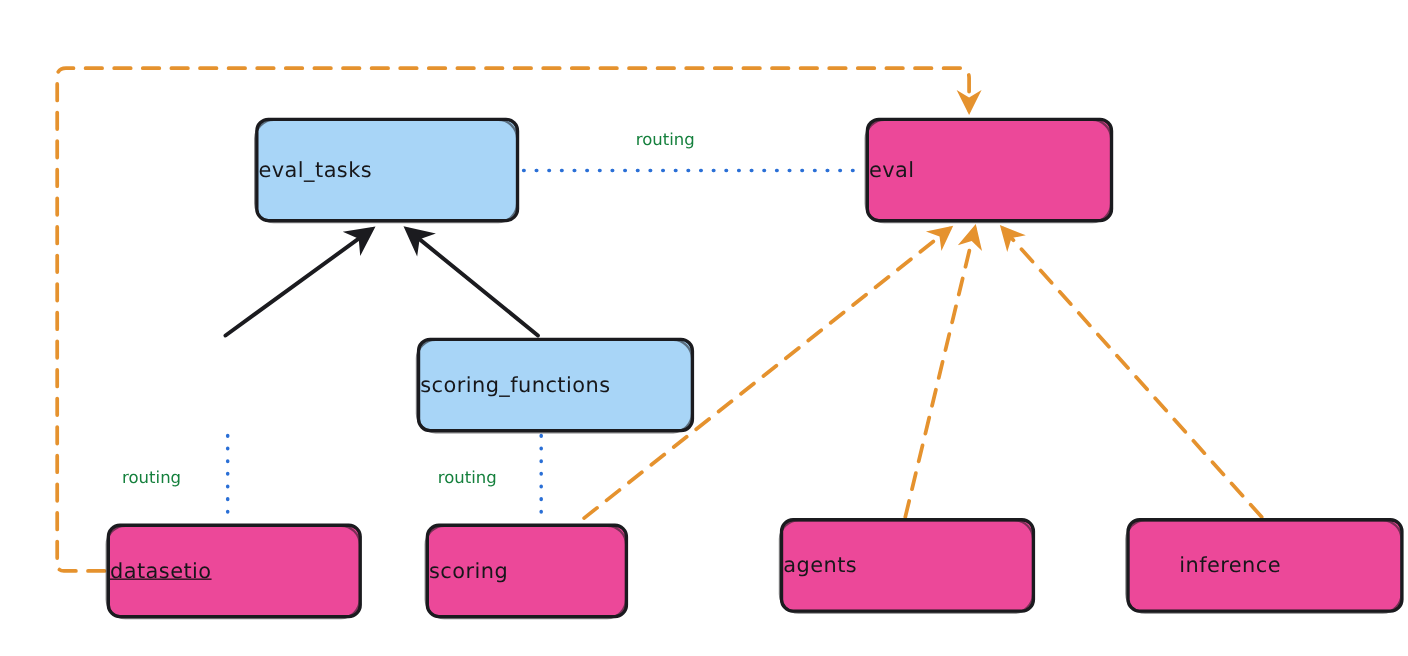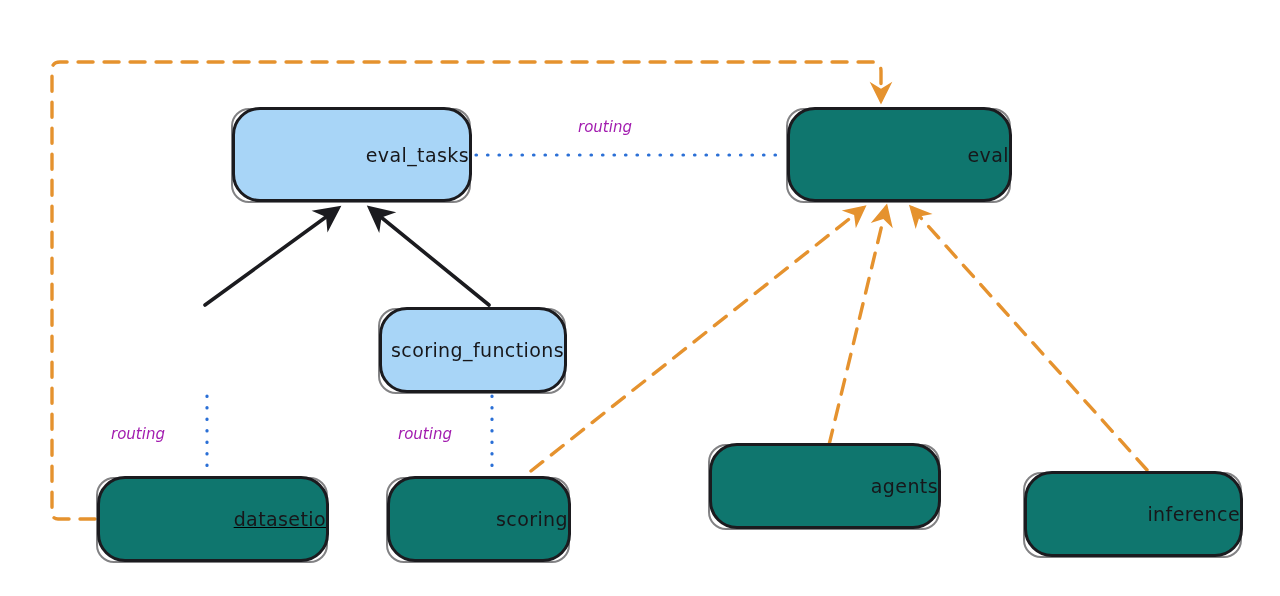--- a/index.html
+++ b/index.html
@@ -23,54 +23,53 @@
     left: 0;
     top: 0;
     width: 1280px;
     height: 596px;
   }
   .node {
     position: absolute;
     box-sizing: border-box;
     display: flex;
     align-items: center;
-    justify-content: flex-end;
+    justify-content: flex-start;
     border: 3px solid #1b1b1f;
-    border-radius: 28px;
+    border-radius: 12px;
     z-index: 5;
   }
   .node .node-label {
     font-family: "DejaVu Sans", sans-serif;
     font-size: 19px;
     color: #17171a;
     letter-spacing: 0.4px;
     white-space: nowrap;
     text-align: center;
   }
   .node.blue  { background: #a8d5f7; }
-  .node.green { background: #0f766e; }
+  .node.green { background: #ec4899; }
 
   
   .node::after {
     content: "";
     position: absolute;
     left: -4px; top: -2px; right: -2px; bottom: -4px;
     border: 2px solid rgba(27,27,31,0.55);
     border-radius: 18px;
     pointer-events: none;
   }
 
   .edge-label {
     position: absolute;
     font-family: "DejaVu Sans", sans-serif;
     font-size: 15px;
-    color: #a21caf;
+    color: #15803d;
     white-space: nowrap;
     z-index: 6;
-    font-style: italic;
   }
 </style>
 </head>
 <body>
 
 <div id="canvas">
 
   <svg id="edge-layer" viewBox="0 0 1280 596" xmlns="http://www.w3.org/2000/svg">
     <defs>
       <marker id="arrow-black" viewBox="0 0 12 12" refX="9" refY="6" markerWidth="9" markerHeight="9" orient="auto-start-reverse">
@@ -102,37 +101,37 @@
 
   <div class="node blue" style="left:232px; top:107px; width:240px; height:95px;">
     <span class="node-label">eval_tasks</span>
   </div>
 
   <div class="node green" style="left:787px; top:107px; width:225px; height:95px;">
     <span class="node-label">eval</span>
   </div>
 
 
-  <div class="node blue" style="left:379px; top:307px; width:188px; height:86px;padding-left:46px;">
+  <div class="node blue" style="left:379px; top:307px; width:252px; height:86px;">
     <span class="node-label">scoring_functions</span>
   </div>
 
   <div class="node green" style="left:97px; top:476px; width:232px; height:86px;text-decoration:underline;">
     <span class="node-label">datasetio</span>
   </div>
 
   <div class="node green" style="left:387px; top:476px; width:184px; height:86px;">
     <span class="node-label">scoring</span>
   </div>
 
-  <div class="node green" style="left:709px; top:443px; width:232px; height:86px;">
+  <div class="node green" style="left:709px; top:471px; width:232px; height:86px;">
     <span class="node-label">agents</span>
   </div>
 
-  <div class="node green" style="left:1024px; top:471px; width:219px; height:86px;">
+  <div class="node green" style="left:1024px; top:471px; width:252px; height:86px;padding-left:45px;">
     <span class="node-label">inference</span>
   </div>
 
   <div class="edge-label" style="left:578px; top:118px;">routing</div>
 
   <div class="edge-label" style="left:111px; top:425px;">routing</div>
 
   <div class="edge-label" style="left:398px; top:425px;">routing</div>
 
 </div>

